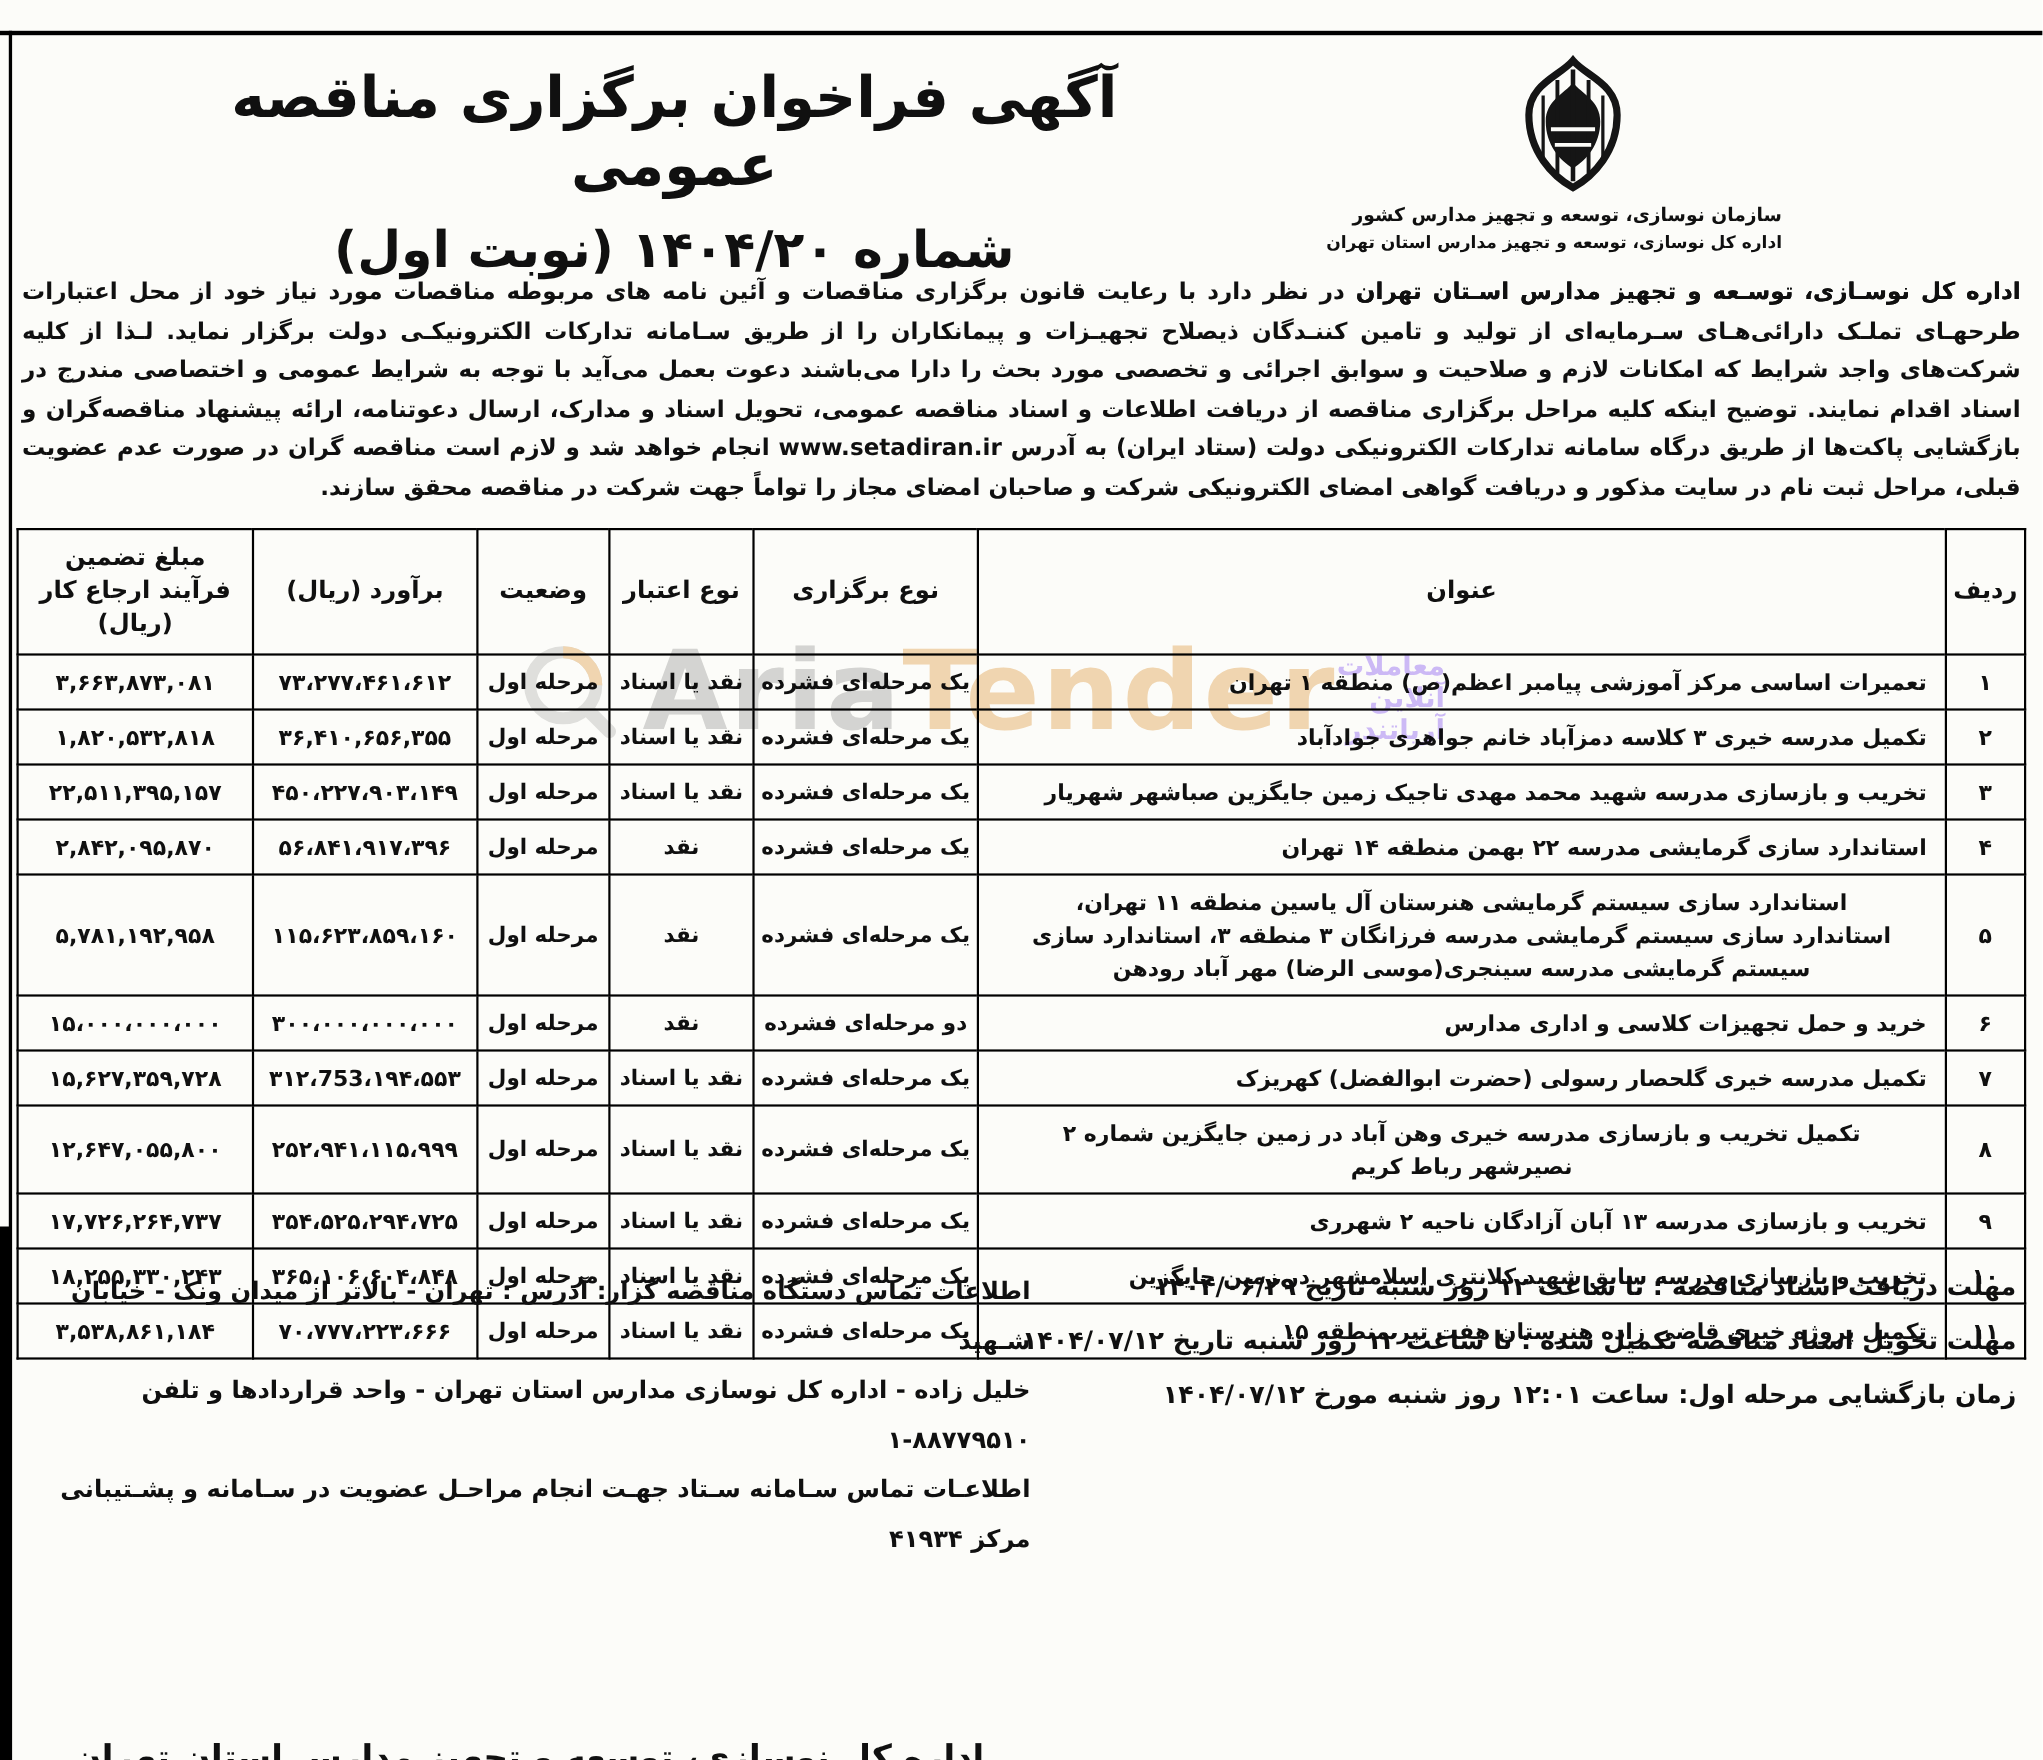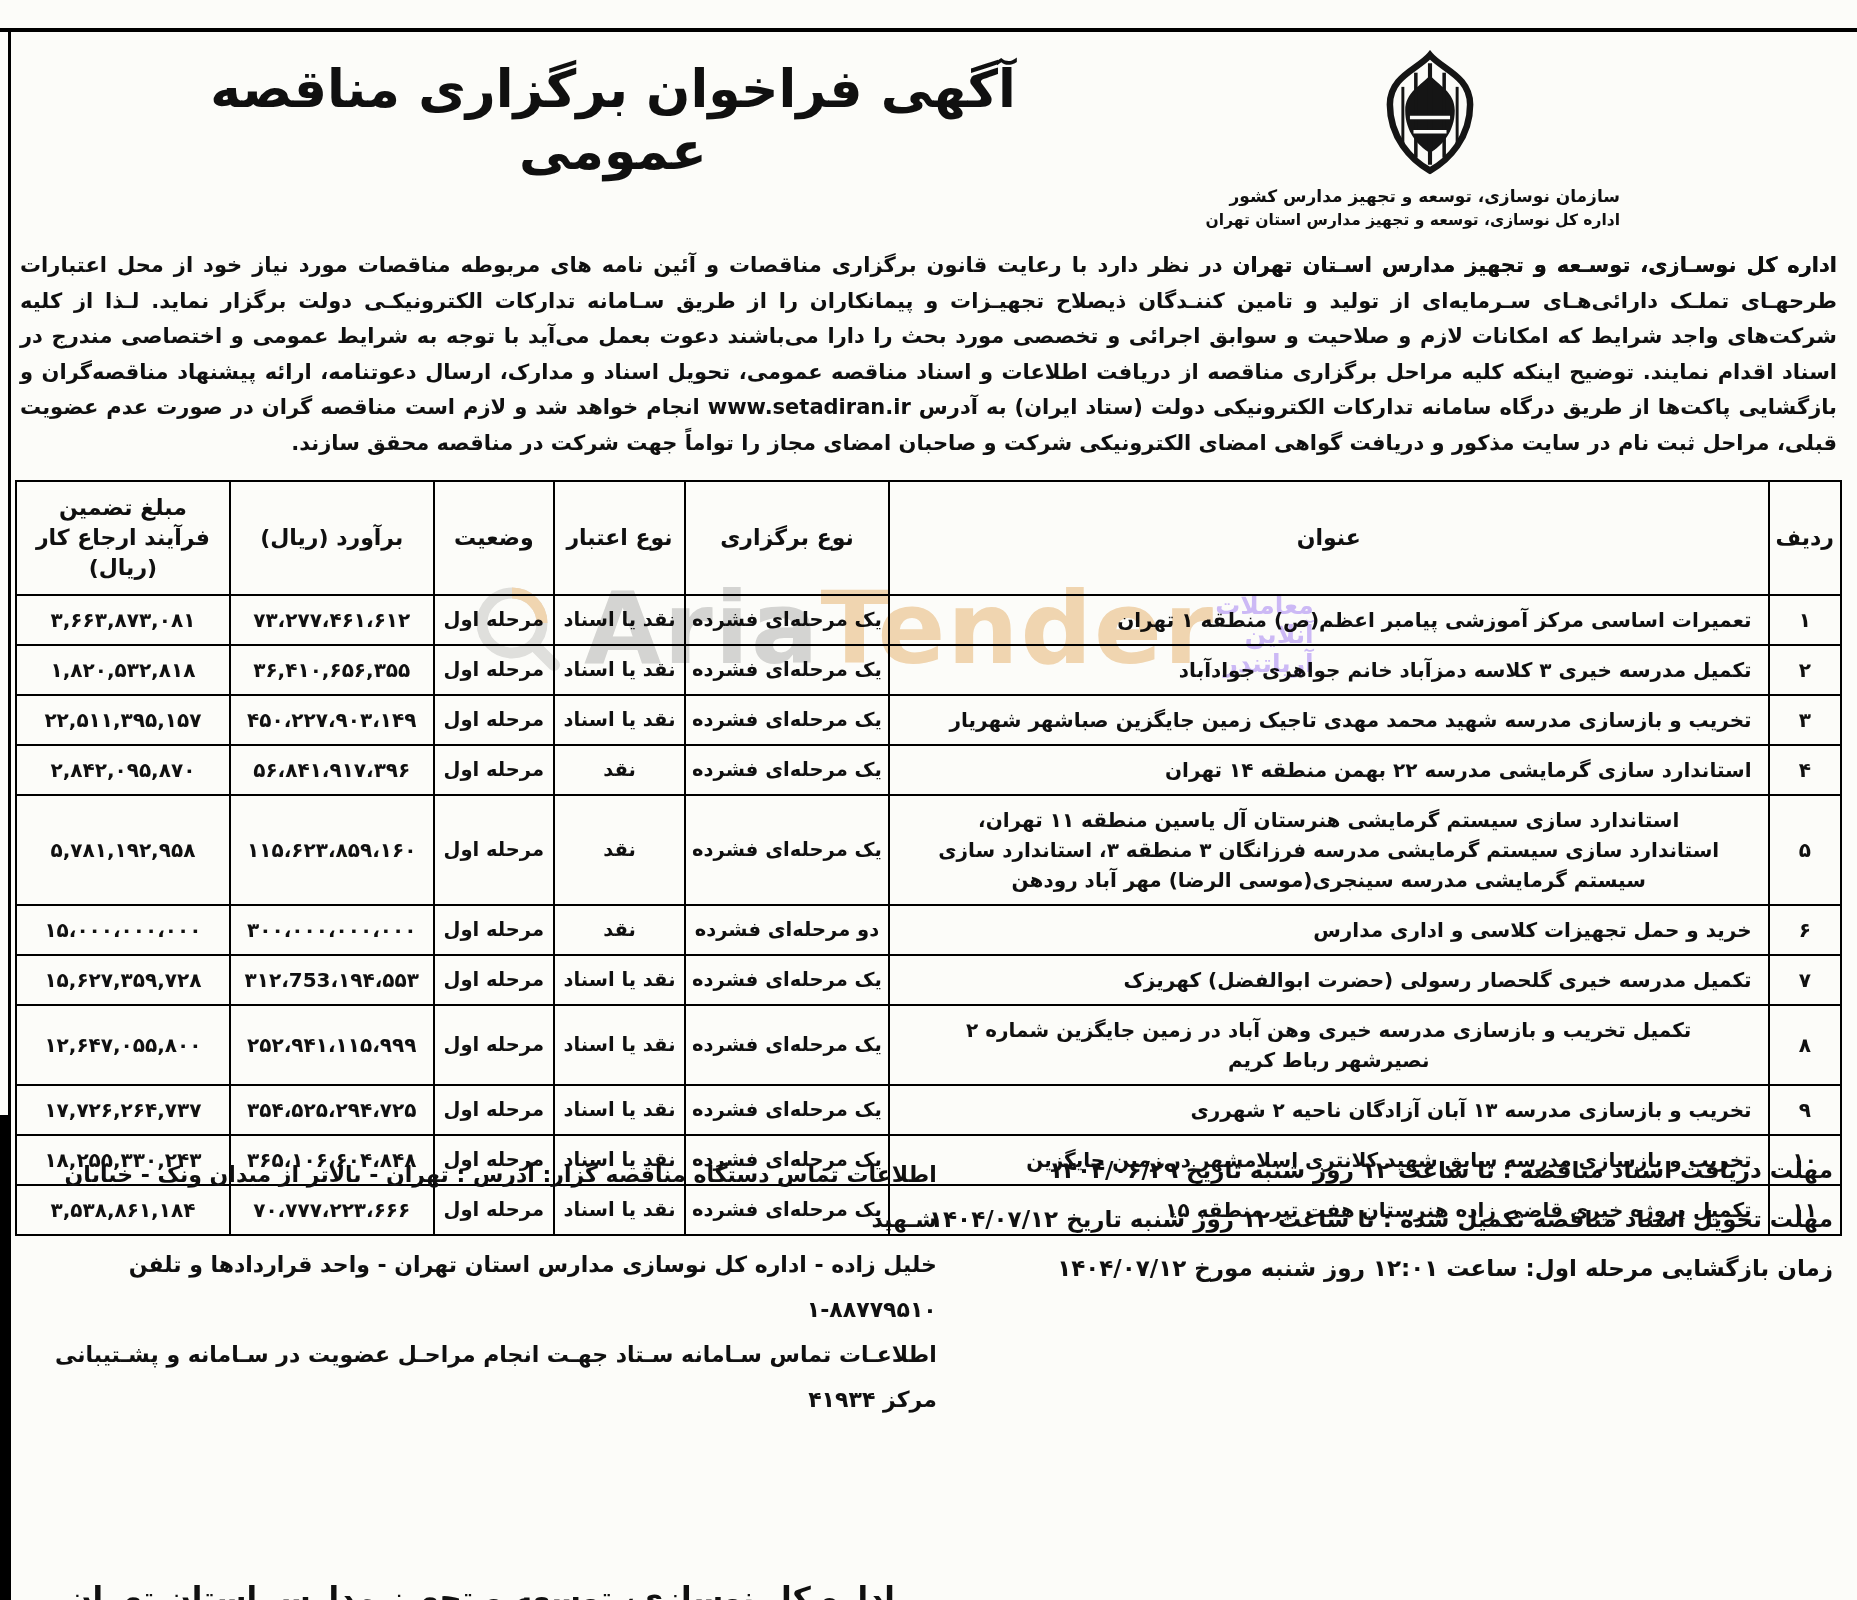--- a/index.html
+++ b/index.html
@@ -94,20 +94,21 @@
         <line x1="33" y1="56" x2="67" y2="56" stroke="#fcfcf9" stroke-width="3"></line>
         <line x1="36" y1="68" x2="64" y2="68" stroke="#fcfcf9" stroke-width="3"></line>
       </svg>
     </div>
     <div class="org-line1">سازمان نوسازی، توسعه و تجهیز مدارس کشور</div>
     <div class="org-line2">اداره کل نوسازی، توسعه و تجهیز مدارس استان تهران</div>
   </div>
 
   <div class="titles">
     <div class="title-main">آگهی فراخوان برگزاری مناقصه عمومی</div>
+    <div class="title-sub">شماره ۱۴۰۴/۲۰ (نوبت اول)</div>
   </div>
 
   <p class="intro"><strong class="lead">اداره کل نوسـازی، توسـعه و تجهیز مدارس اسـتان تهران</strong> <span>در نظر دارد با رعایت قانون برگزاری مناقصات و آئین نامه های مربوطه مناقصات مورد نیاز خود از محل اعتبارات طرحهـای تملـک دارائی‌هـای سـرمایه‌ای از تولید و تامین کننـدگان ذیصلاح تجهیـزات و پیمانکاران را از طریق سـامانه تدارکات الکترونیکـی دولت برگزار نماید. لـذا از کلیه شرکت‌های واجد شرایط که امکانات لازم و صلاحیت و سوابق اجرائی و تخصصی مورد بحث را دارا می‌باشند دعوت بعمل می‌آید با توجه به شرایط عمومی و اختصاصی مندرج در اسناد اقدام نمایند. توضیح اینکه کلیه مراحل برگزاری مناقصه از دریافت اطلاعات و اسناد مناقصه عمومی، تحویل اسناد و مدارک، ارسال دعوتنامه، ارائه پیشنهاد مناقصه‌گران و بازگشایی پاکت‌ها از طریق درگاه سامانه تدارکات الکترونیکی دولت (ستاد ایران) به آدرس www.setadiran.ir انجام خواهد شد و لازم است مناقصه گران در صورت عدم عضویت قبلی، مراحل ثبت نام در سایت مذکور و دریافت گواهی امضای الکترونیکی شرکت و صاحبان امضای مجاز را تواماً جهت شرکت در مناقصه محقق سازند.</span></p>
 
   <div class="table-wrap">
     <table>
       <colgroup>
         <col class="col-no">
           <col class="col-title">
           <col class="col-method">

